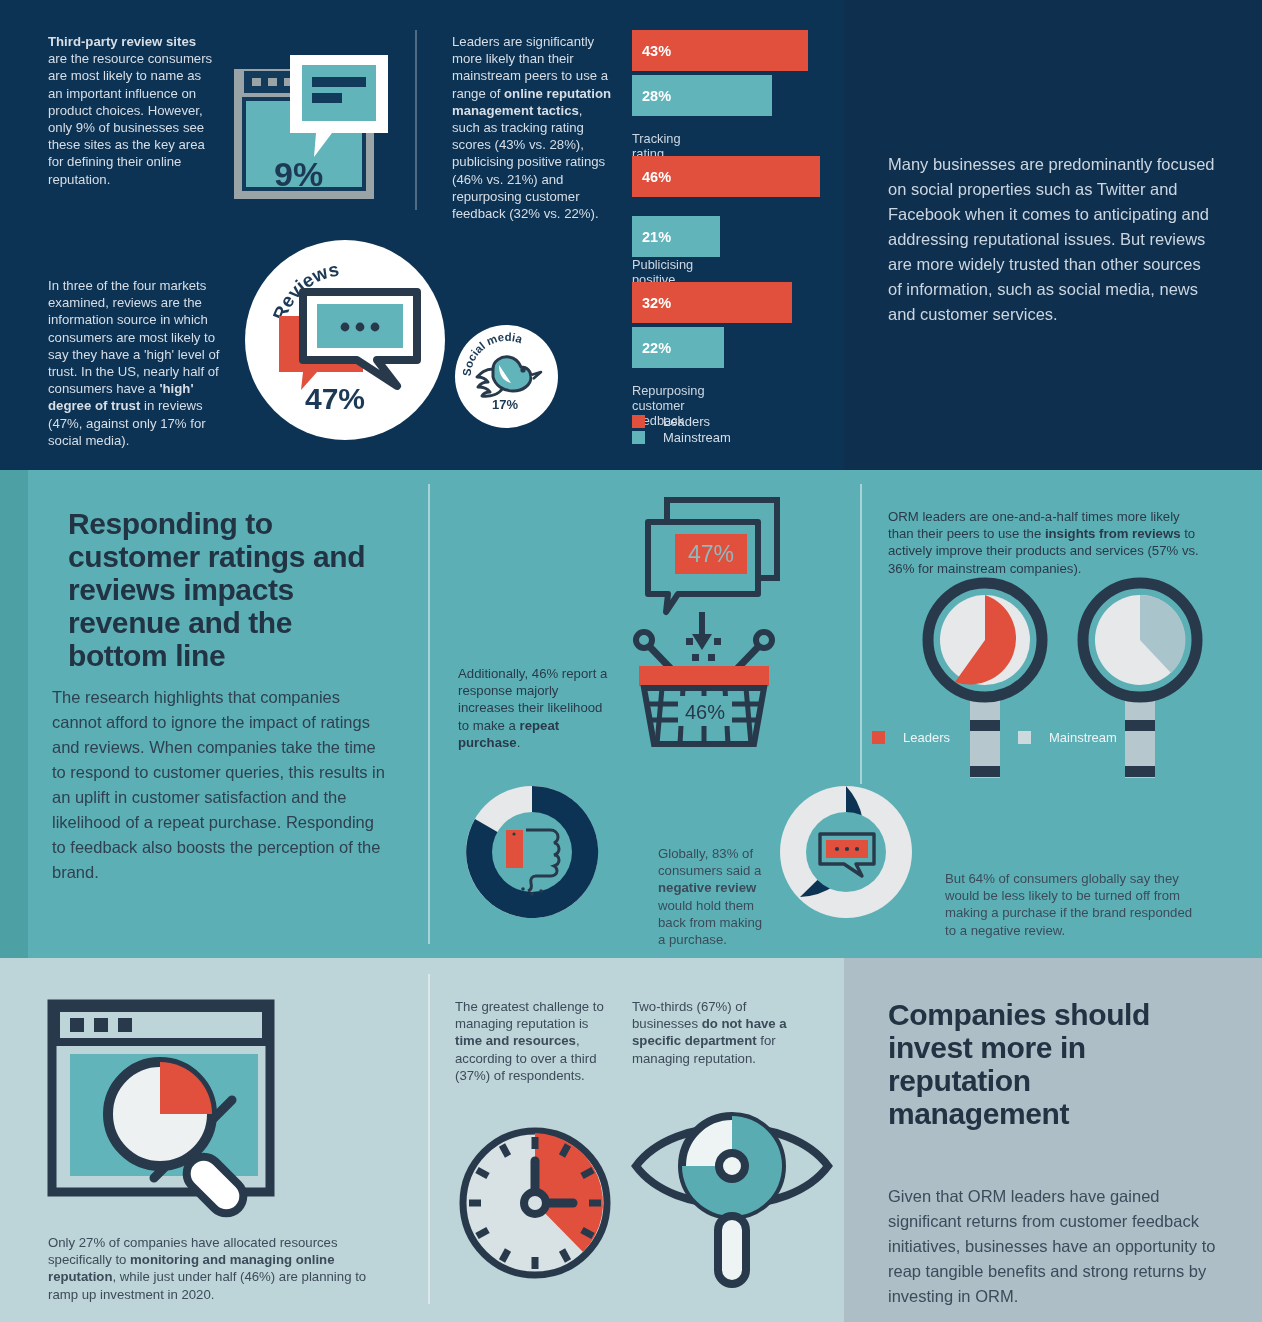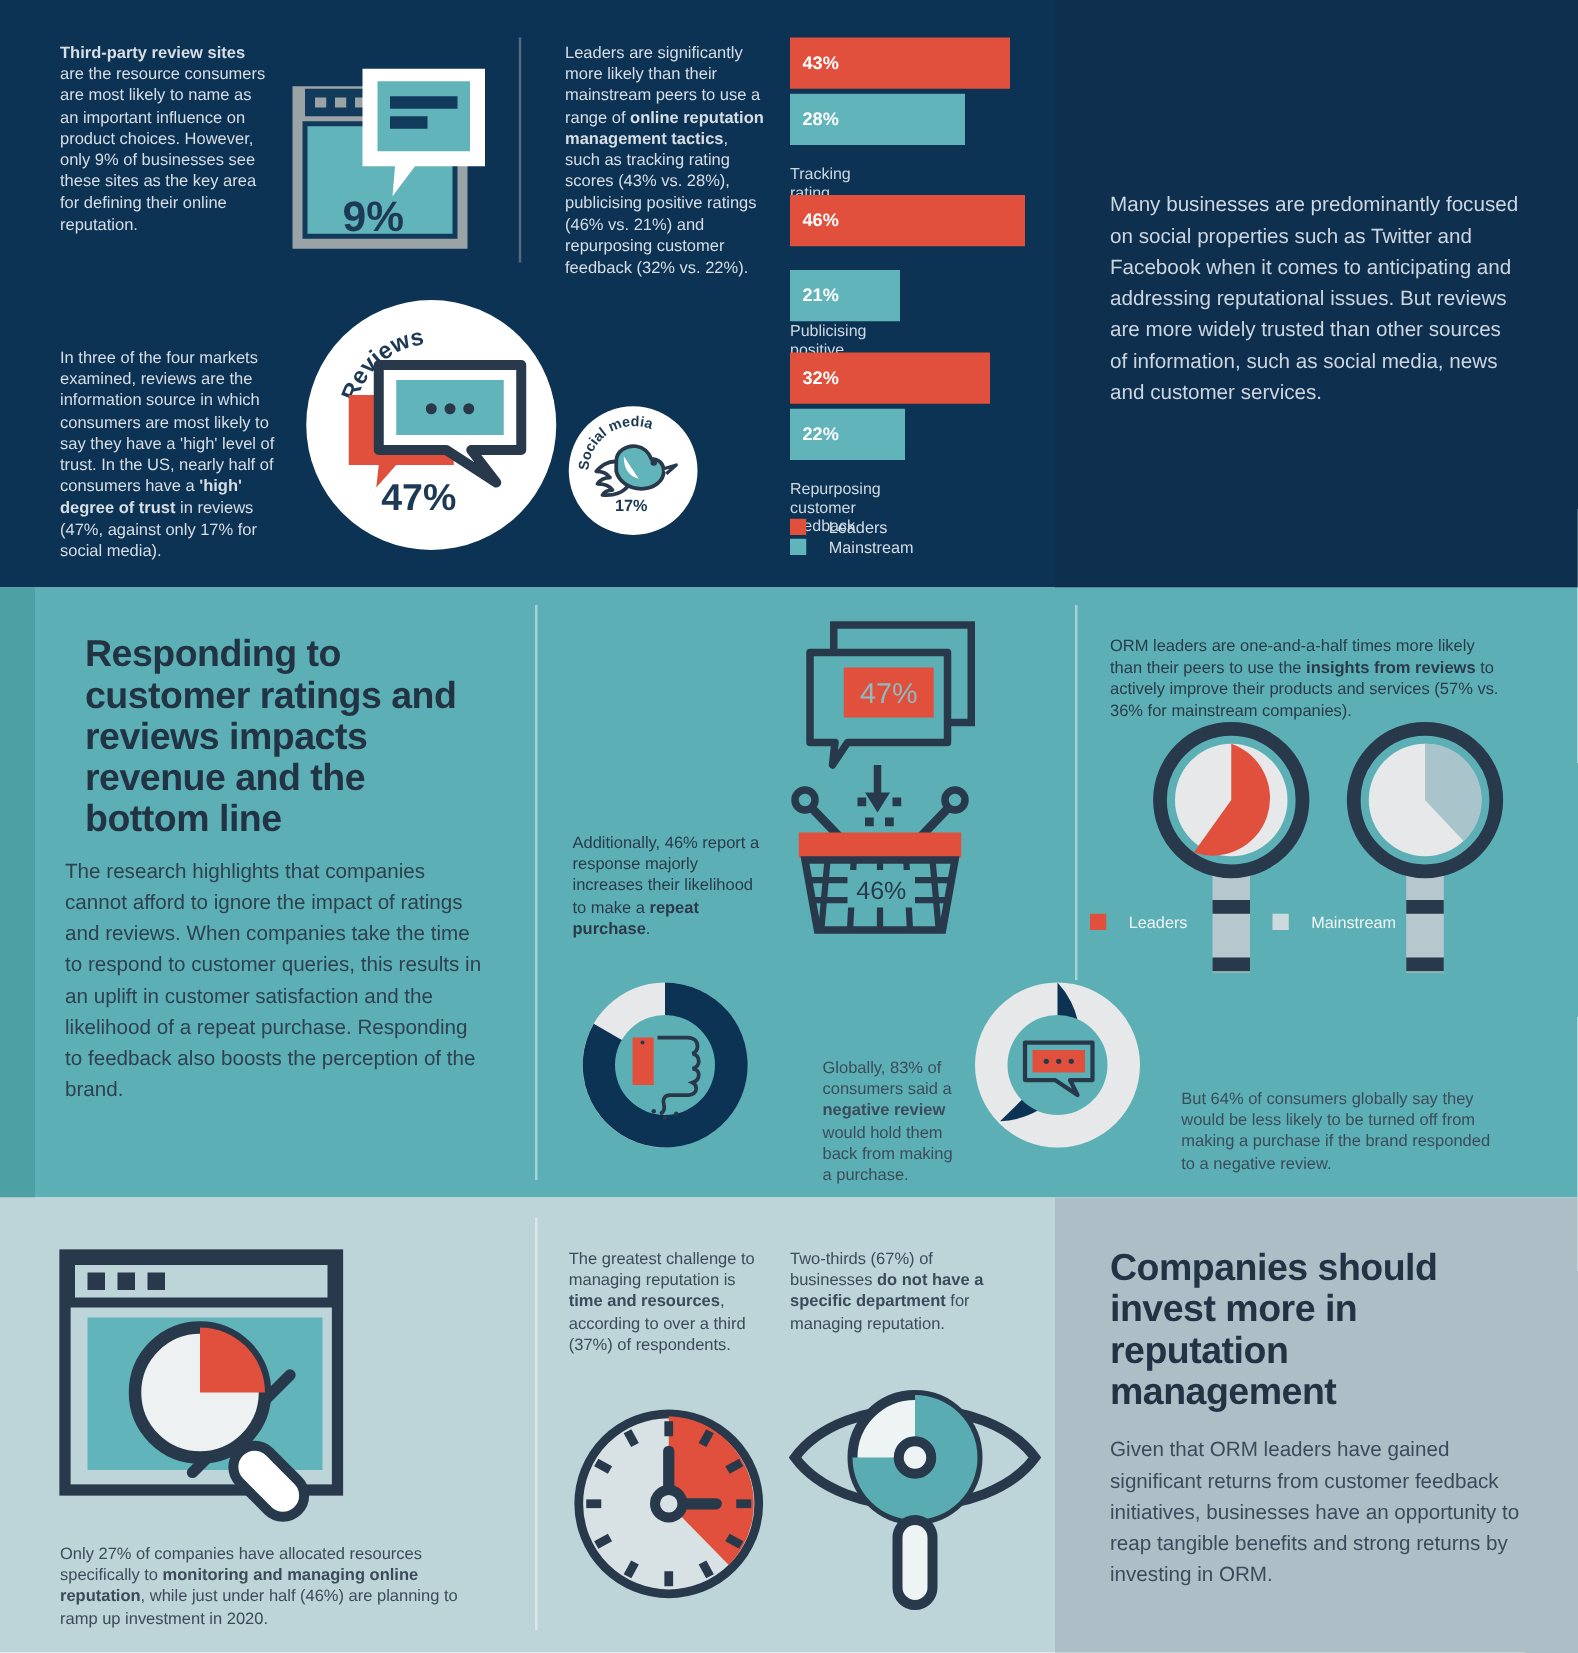--- a/index.html
+++ b/index.html
@@ -34,21 +34,21 @@
   .headline-white {
     position:absolute; color:#ffffff; font-weight:bold;
     font-size:32px; line-height:37px; letter-spacing:-0.4px;
   }
   .headline-dark {
     position:absolute; color:#223344; font-weight:bold;
     font-size:30px; line-height:33px; letter-spacing:-0.4px;
   }
   .body-white { position:absolute; color:#ccd6e0; font-size:16.5px; line-height:25px; }
   .body-dark  { position:absolute; color:#2f4050; font-size:16.5px; line-height:25px; }
-  .body-dark2 { position:absolute; color:#3b4b5b; font-size:16.5px; line-height:25px; }
+  .body-dark2 { position:absolute; color:#3b4b5b; font-size:16.5px; line-height:25px;margin-top:36px; }
 
   
   .bar {
     position:absolute; height:41px; display:flex; align-items:center;
     color:#fff; font-weight:bold; font-size:14.5px; padding-left:10px;
   }
   .bar.red  { background:#e0503c; }
   .bar.teal { background:#62b4bb; }
   .barlabel { position:absolute; color:#cdd8e2; font-size:12.8px; }
   .legend-row { position:absolute; display:flex; align-items:center; gap:18px; }

